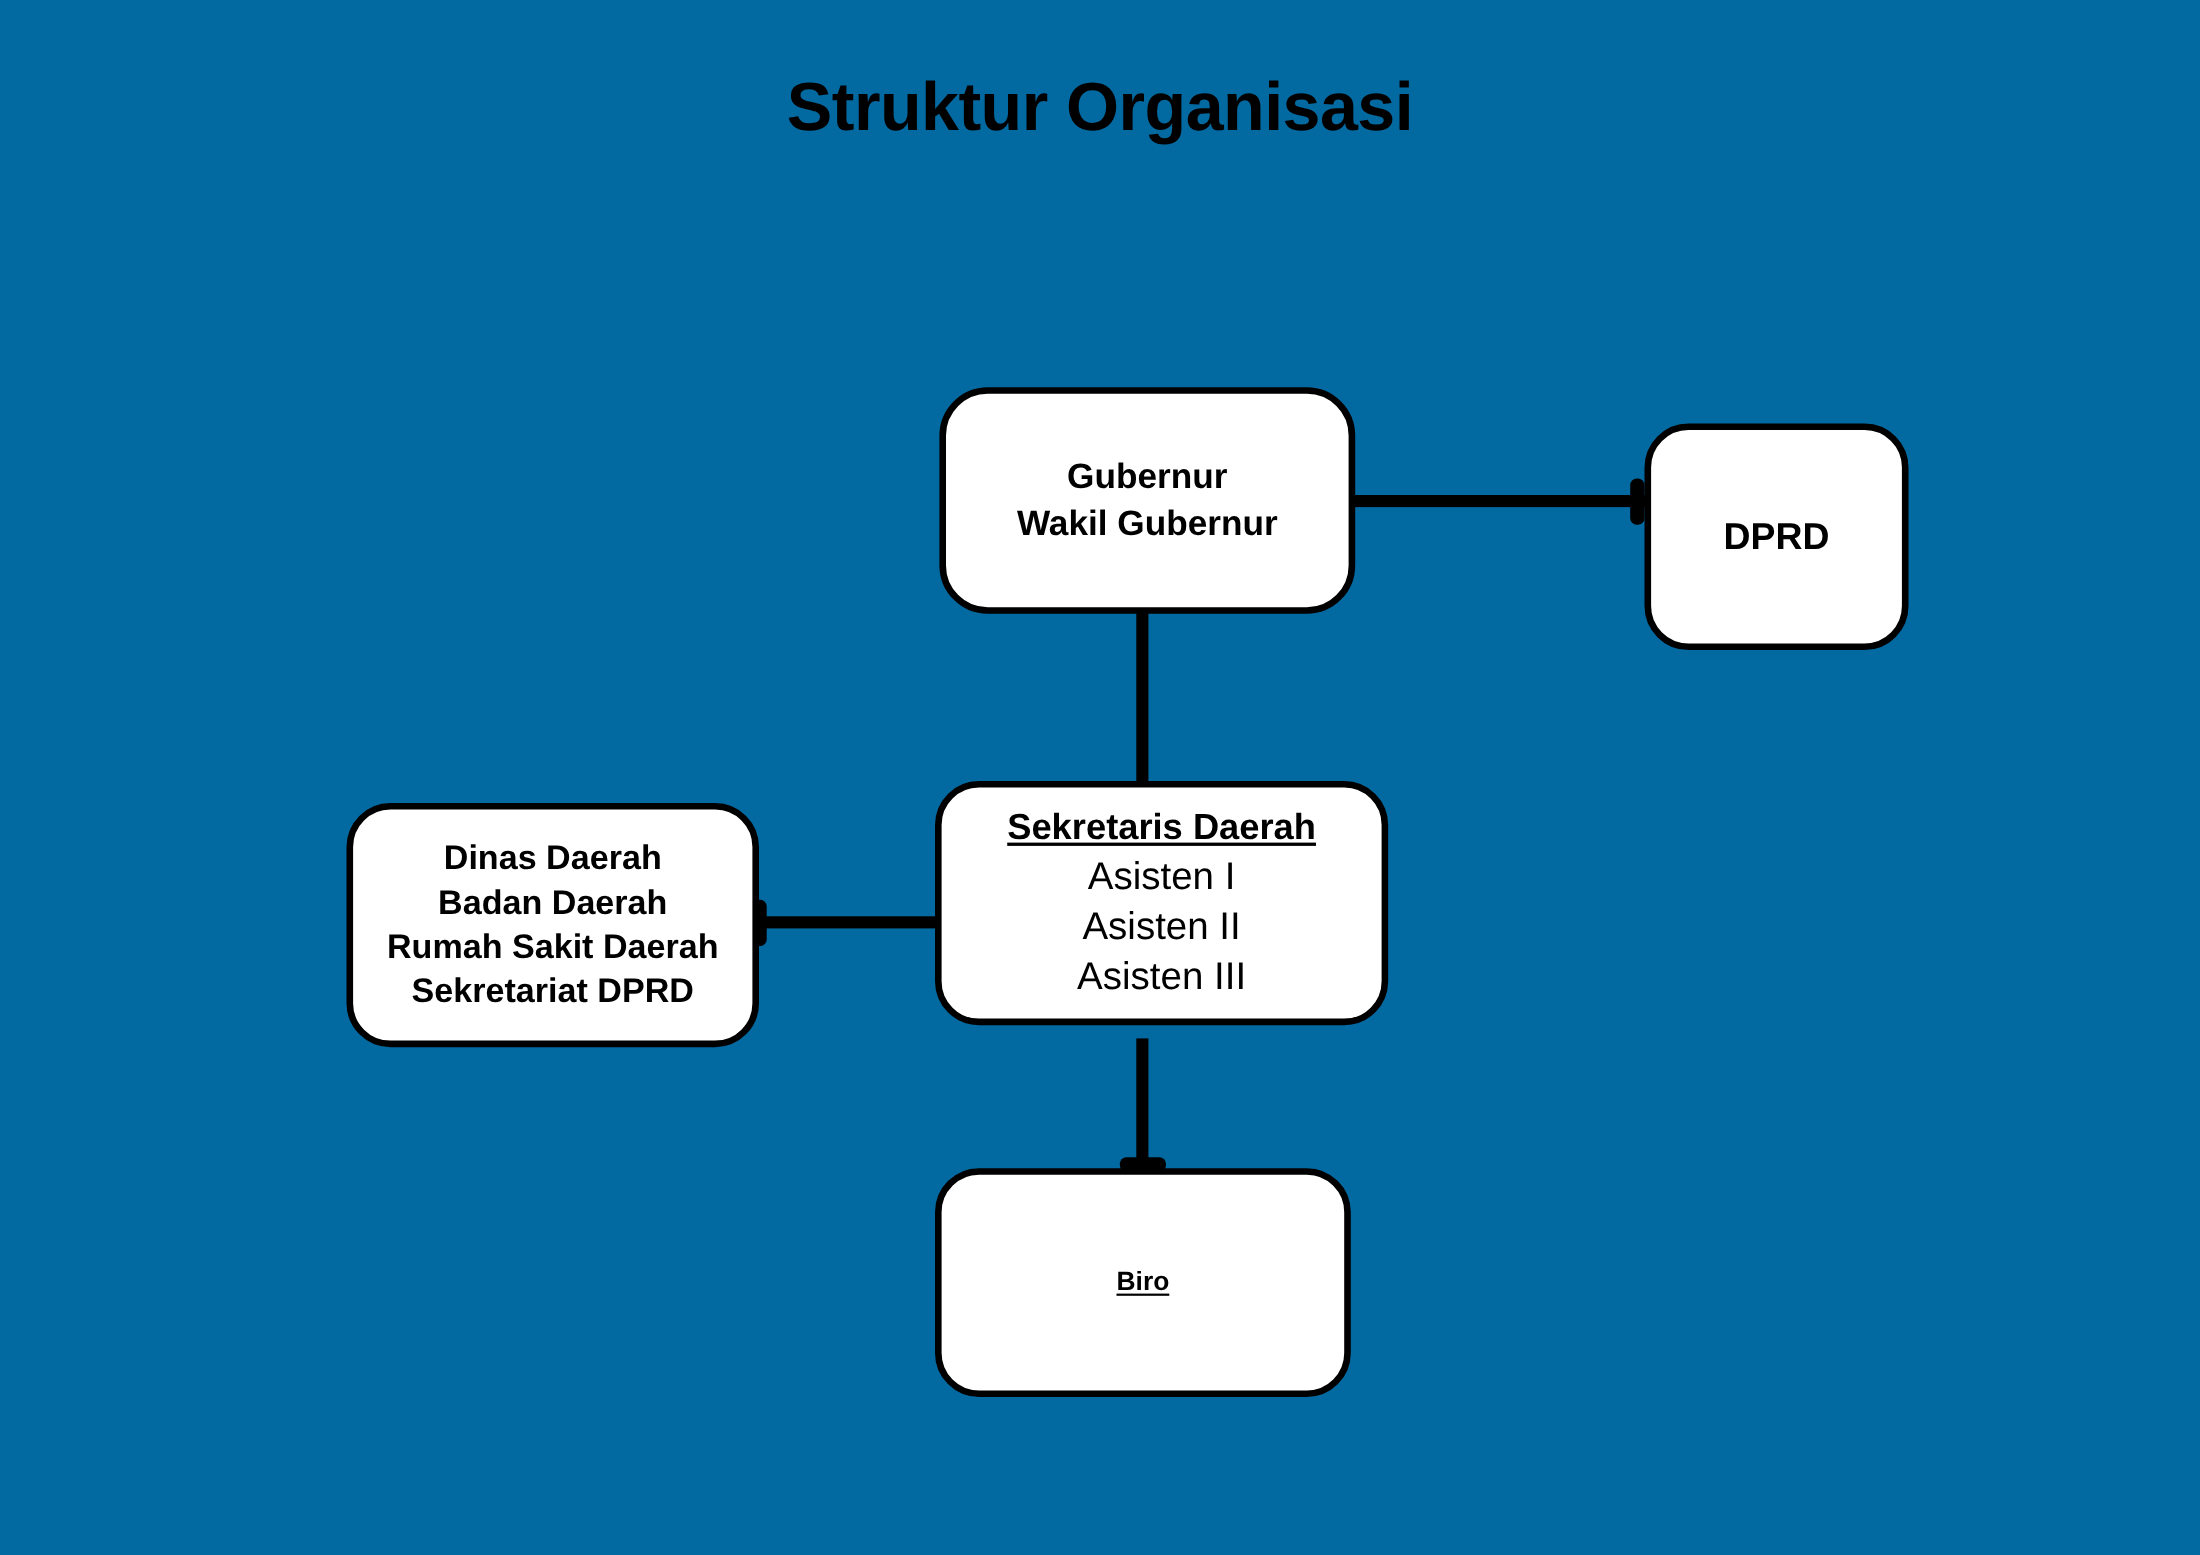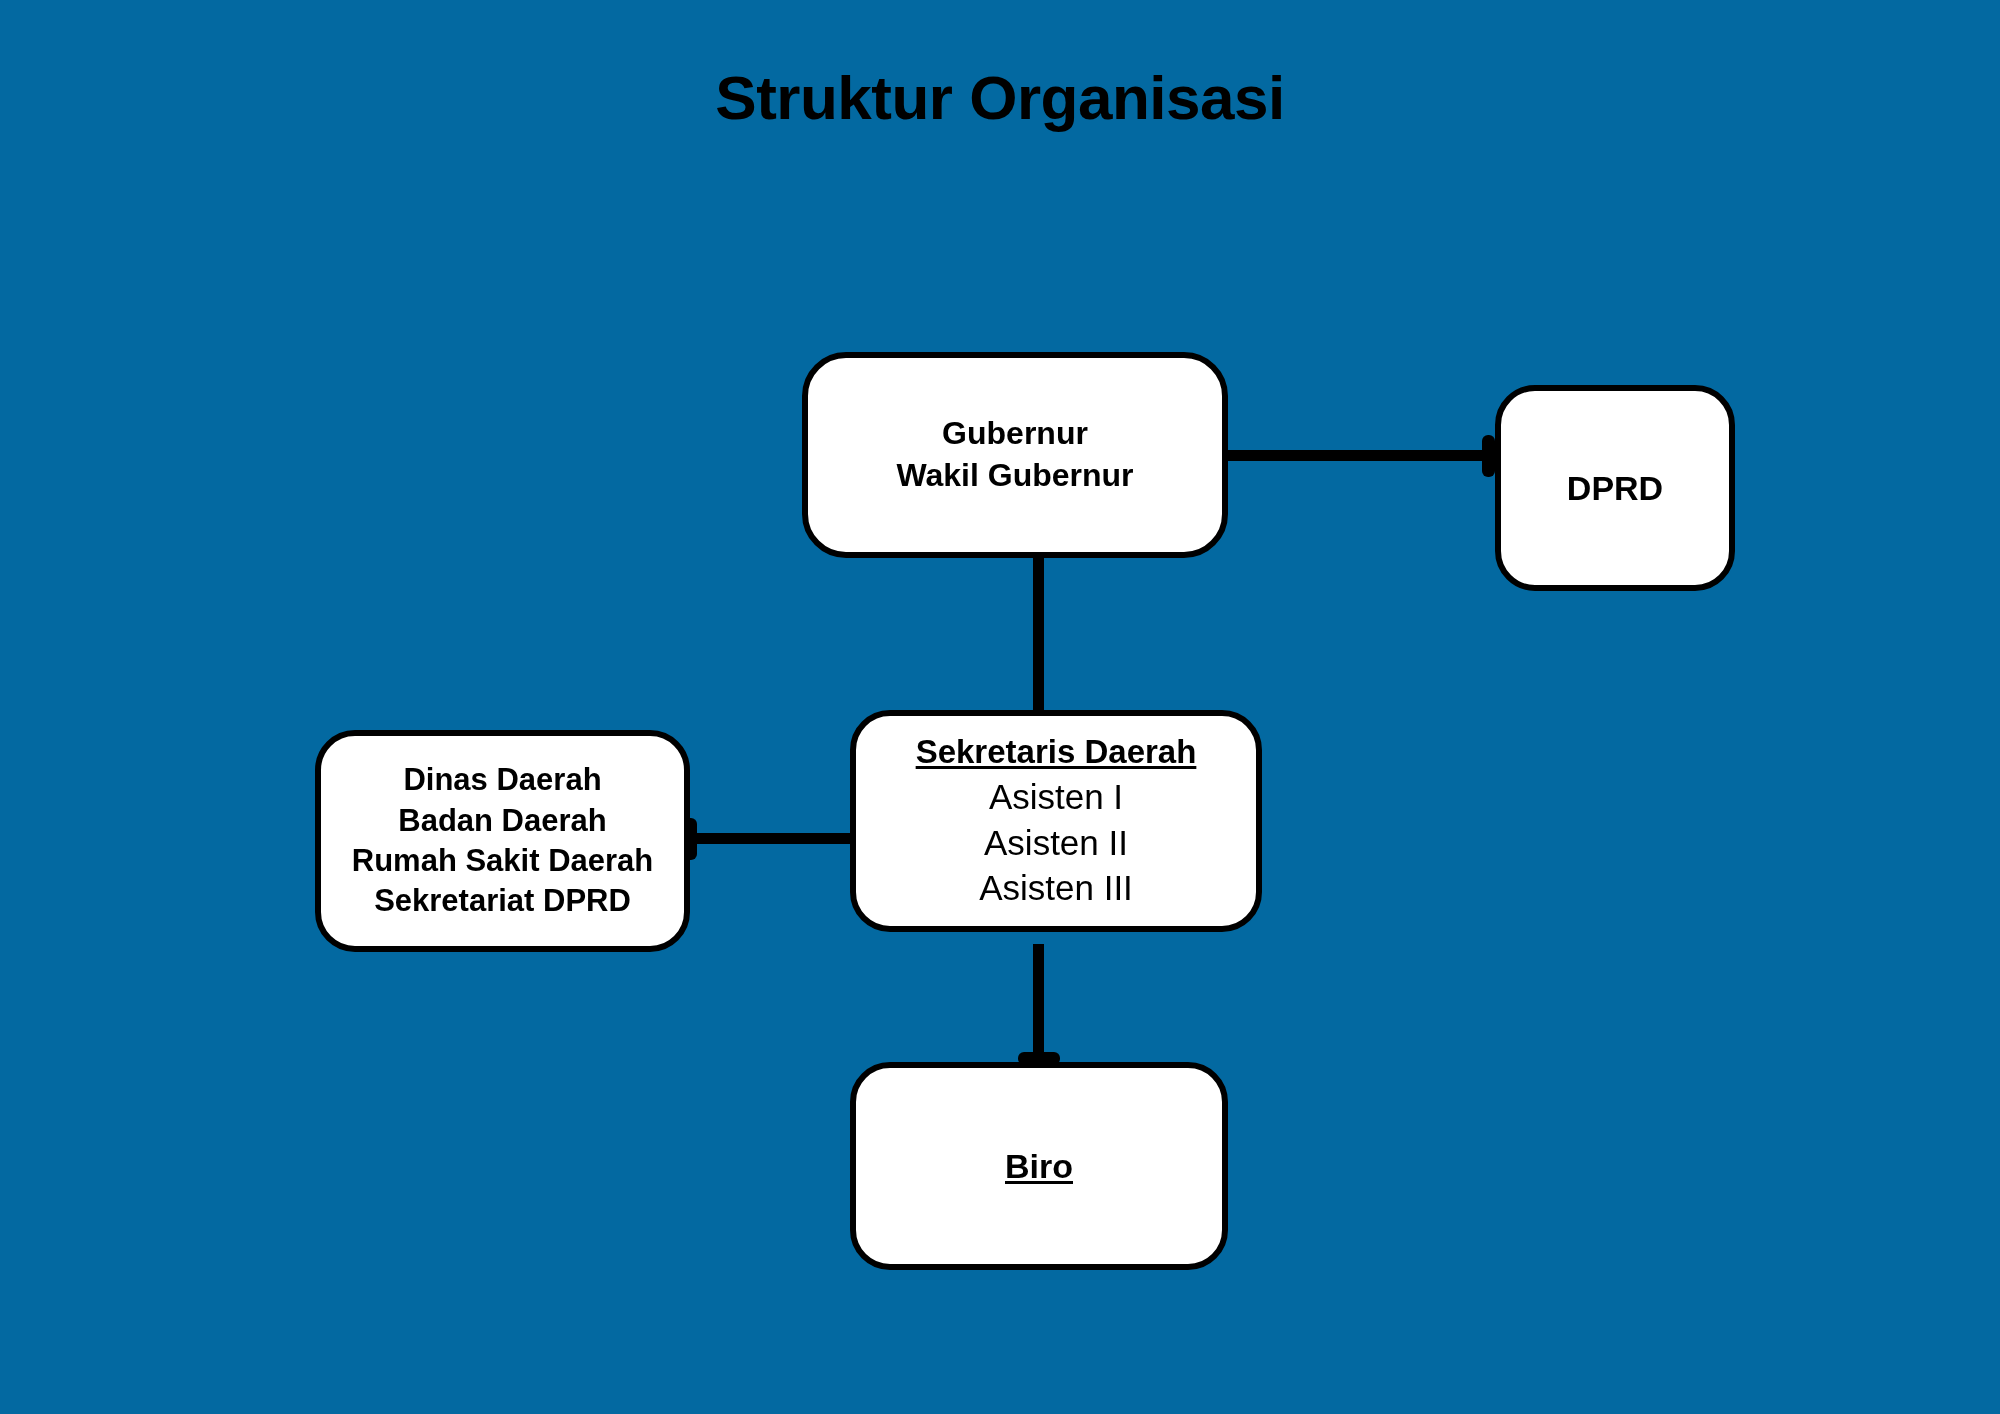--- a/index.html
+++ b/index.html
@@ -58,21 +58,21 @@
     text-align: center;
     color: #000000;
     line-height: 1.30;
   }
   .line.bold   { font-weight: 700; }
   .line.normal { font-weight: 400; }
   .line.under  { text-decoration: underline; text-underline-offset: 3px; }
 
   
   #node-gubernur {
-    left: 802px;  top: 352px;  width: 426px;  height: 206px;
+    left: 854px;  top: 352px;  width: 378px;  height: 206px;
   }
   #node-gubernur .line { font-size: 32px; }
 
   #node-dprd {
     left: 1495px; top: 352px;  width: 240px;  height: 206px;
     border-radius: 40px;
     margin-top: 33px;
   }
   #node-dprd .line { font-size: 34px; font-weight: 600; }
 
@@ -87,21 +87,21 @@
     left: 315px;  top: 730px;  width: 375px;  height: 222px;
     border-radius: 40px;
     overflow: visible;
   }
   #node-dinas .line { font-size: 31px; font-weight: 700; }
 
   #node-biro {
     left: 850px;  top: 1062px; width: 378px;  height: 208px;
     border-radius: 40px;
   }
-  #node-biro .line { font-size: 34px; }
+  #node-biro .line { font-size: 24px; }
 
   
   .conn {
     position: absolute;
     background: #000000;
     z-index: 1;
   }
   .conn.h { height: 11px; }
   .conn.v { width: 11px; }
 

